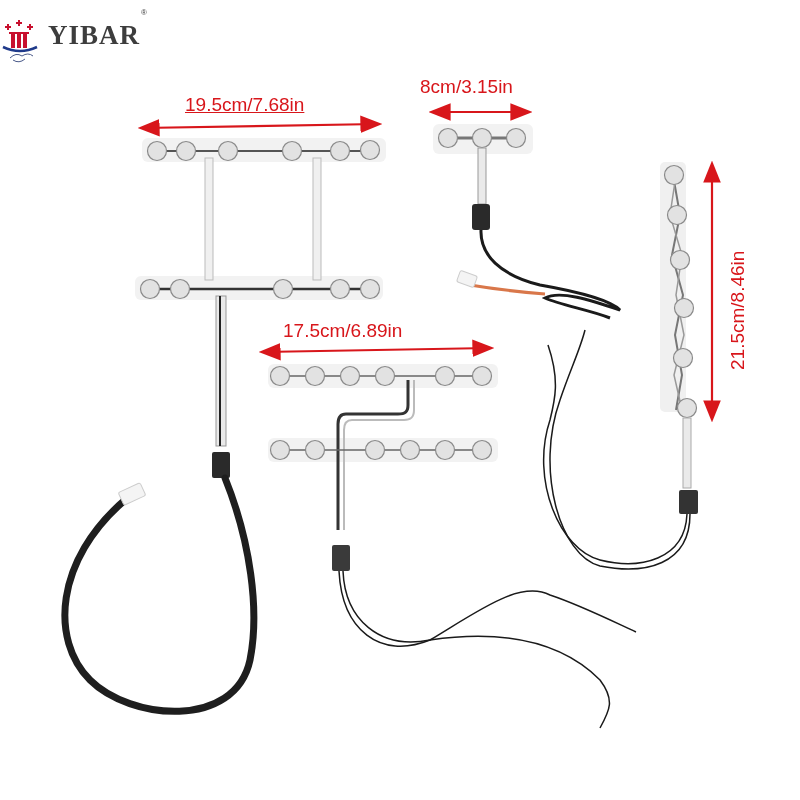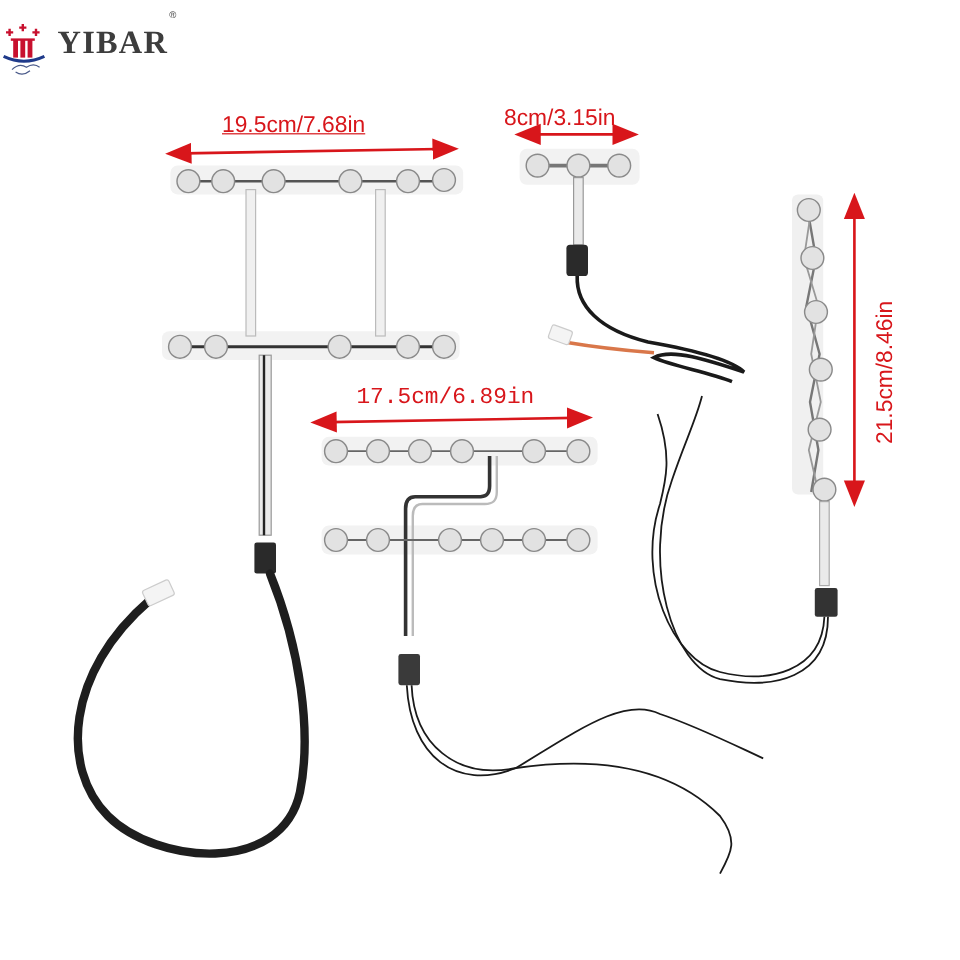--- a/index.html
+++ b/index.html
@@ -26,22 +26,22 @@
       <rect x="9" y="12" width="20" height="2"></rect>
     </g>
     <path d="M3 27 Q20 35 37 27" stroke="#1f3a8a" stroke-width="2.5" fill="none"></path>
     <path d="M10 38 Q16 32 22 36 Q28 32 33 36 M13 40 Q19 44 25 39" stroke="#4a5a8a" stroke-width="1" fill="none"></path>
   </svg>
   <span class="logo-text">YIBAR</span>
   <span class="logo-reg">®</span>
 </div>
 
 <div class="dim" style="left:185px; top:94px;text-decoration:underline;">19.5cm/7.68in</div>
-<div class="dim" style="left:420px; top:88px;">8cm/3.15in</div>
-<div class="dim" style="left:297px; top:320px;font-family:Liberation Mono, monospace;">17.5cm/6.89in</div>
+<div class="dim" style="left:420px; top:76px;">8cm/3.15in</div>
+<div class="dim" style="left:283px; top:320px;">17.5cm/6.89in</div>
 <div class="dim-vert" style="left:727px; top:370px;">21.5cm/8.46in</div>
 
 <svg class="scene" width="800" height="800" viewBox="0 0 800 800">
   <defs>
     <marker id="arrowR" markerWidth="10" markerHeight="10" refX="8" refY="5" orient="auto">
       <path d="M0 1 L10 5 L0 9 z" fill="#d8161b"></path>
     </marker>
     <marker id="arrowL" markerWidth="10" markerHeight="10" refX="2" refY="5" orient="auto">
       <path d="M10 1 L0 5 L10 9 z" fill="#d8161b"></path>
     </marker>

